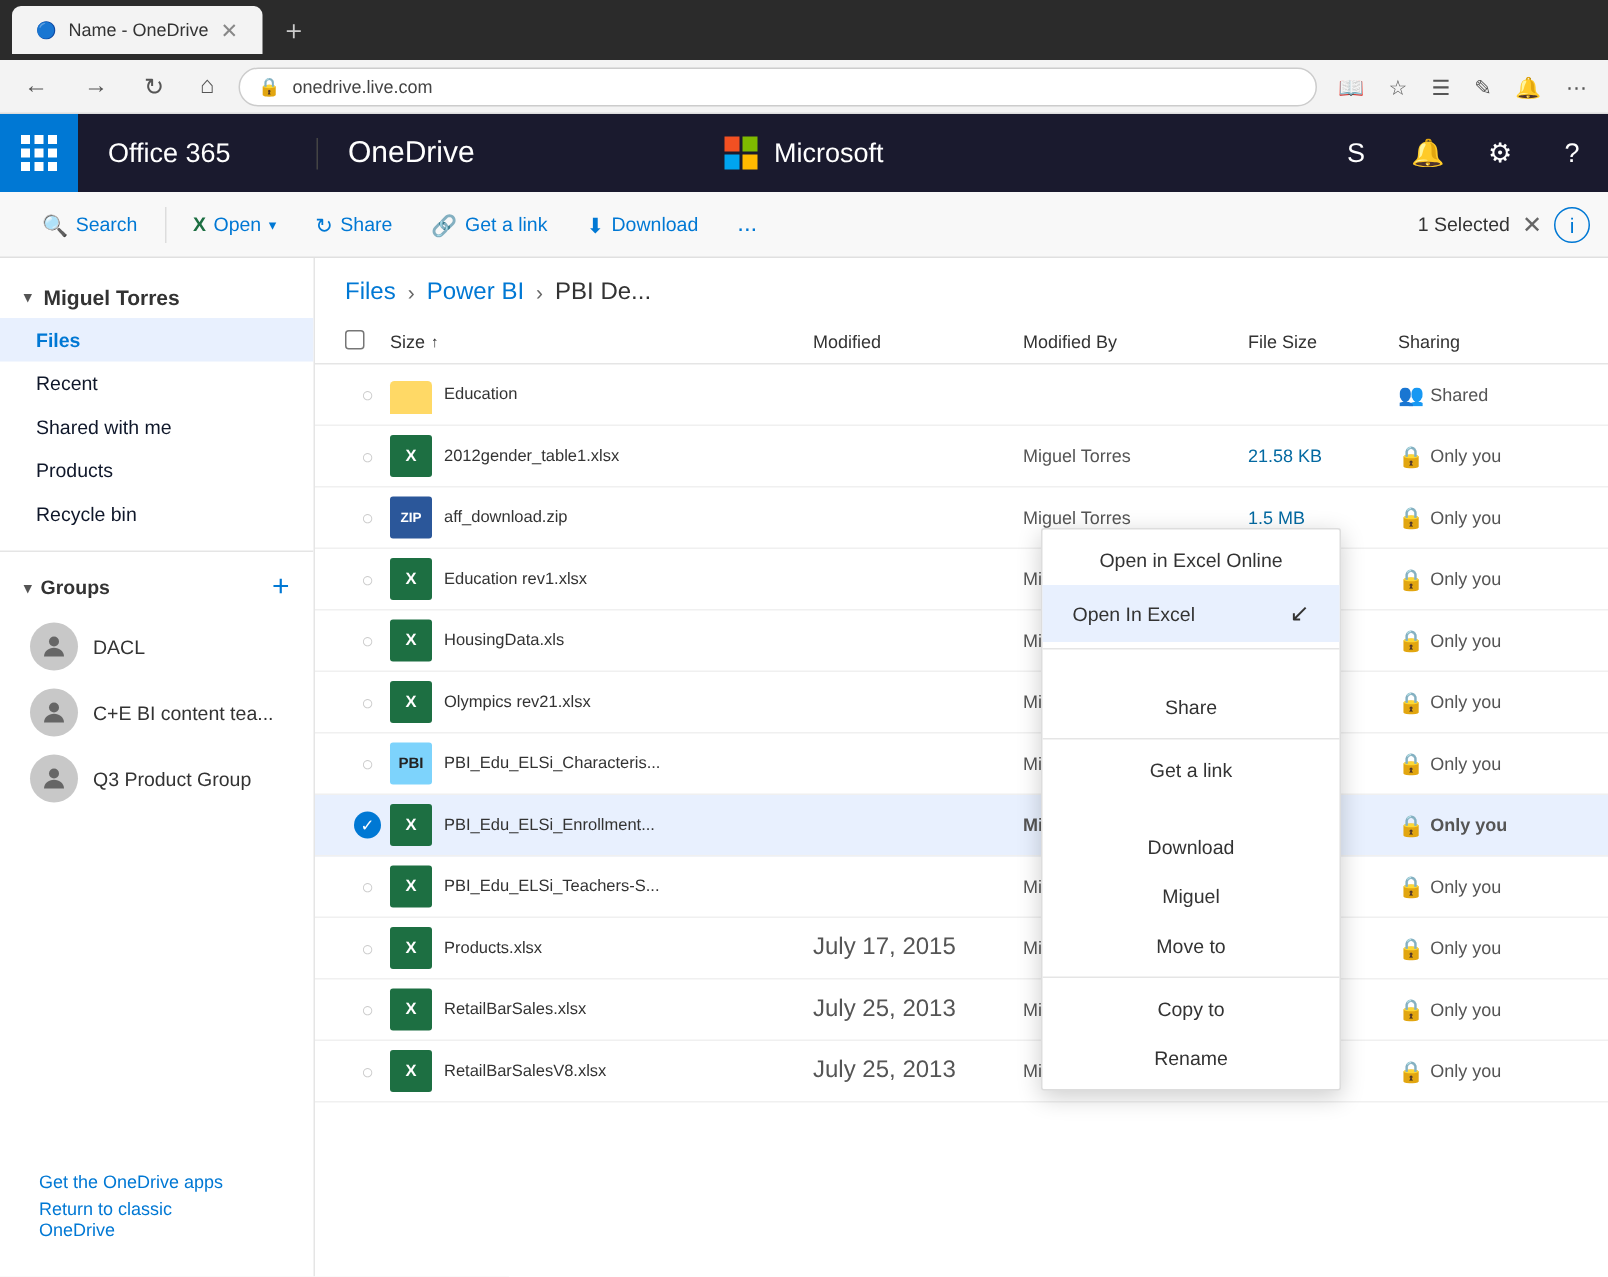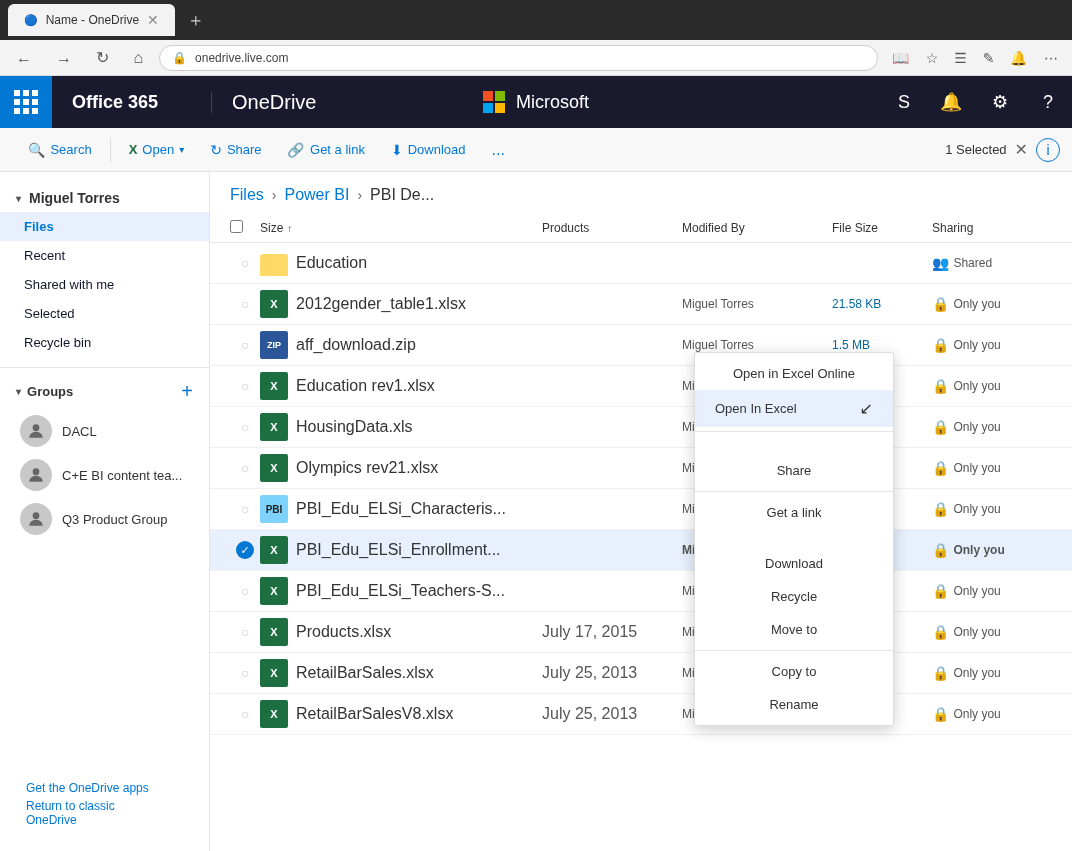--- a/index.html
+++ b/index.html
@@ -15,21 +15,21 @@
     .nav-btn { background: none; border: none; color: #555; font-size: 16px; cursor: pointer; padding: 4px 8px; border-radius: 3px; }
     .address-bar { flex: 1; background: white; border: 1px solid #ccc; border-radius: 20px; height: 26px; display: flex; align-items: center; padding: 0 12px; font-size: 12px; color: #444; gap: 8px; }
     .browser-actions { display: flex; gap: 4px; }
     .browser-action-btn { background: none; border: none; color: #555; font-size: 14px; cursor: pointer; padding: 4px 6px; border-radius: 3px; }
 
     
     .app-header { background: #1a1a2e; height: 52px; display: flex; align-items: center; }
     .waffle-btn { width: 52px; height: 52px; display: flex; align-items: center; justify-content: center; background: #0078d4; cursor: pointer; }
     .waffle-grid { display: grid; grid-template-columns: repeat(3, 6px); gap: 3px; }
     .waffle-dot { width: 6px; height: 6px; background: white; }
-    .office-brand { color: white; font-size: 18px; font-weight: 700; padding: 0 20px; border-right: 1px solid #444; width: 160px; display: flex; align-items: center; }
+    .office-brand { color: white; font-size: 18px; font-weight: 400; padding: 0 20px; border-right: 1px solid #444; width: 160px; display: flex; align-items: center; }
     .app-name { color: white; font-size: 20px; font-weight: 300; padding: 0 20px; }
     .ms-logo { margin: 0 auto; display: flex; align-items: center; gap: 2px; }
     .ms-label { color: white; font-size: 18px; font-weight: 300; margin-left: 8px; }
     .header-icons { margin-left: auto; display: flex; align-items: center; }
     .header-icon-btn { width: 48px; height: 52px; display: flex; align-items: center; justify-content: center; color: white; font-size: 18px; cursor: pointer; border: none; background: none; }
 
     
     .toolbar { background: #f8f8f8; height: 44px; display: flex; align-items: center; padding: 0 0 0 16px; border-bottom: 1px solid #e0e0e0; gap: 2px; position: relative; }
     .toolbar-btn { display: flex; align-items: center; gap: 5px; padding: 6px 12px; border: none; background: none; font-size: 13px; color: #0078d4; cursor: pointer; border-radius: 2px; }
     .toolbar-btn .icon { font-size: 14px; }
@@ -75,21 +75,21 @@
     .th-date { width: 140px; font-size: 12px; color: #333; }
     .th-modified-by { width: 150px; font-size: 12px; color: #333; }
     .th-size { width: 100px; font-size: 12px; color: #333; }
     .th-sharing { width: 120px; font-size: 12px; color: #333; }
 
     .file-row { display: flex; align-items: center; padding: 6px 20px; border-bottom: 1px solid #f0f0f0; cursor: pointer; position: relative; }
     .file-row.selected { background: #e8f0fe; }
     .row-check { width: 30px; display: flex; align-items: center; justify-content: center; }
     .check-circle { width: 18px; height: 18px; border-radius: 50%; background: #0078d4; display: flex; align-items: center; justify-content: center; color: white; font-size: 11px; }
     .file-icon { width: 28px; height: 28px; margin-right: 8px; display: flex; align-items: center; justify-content: center; flex-shrink: 0; }
-    .file-name { flex: 1; font-size: 16px; color: #333; white-space: nowrap; overflow: hidden; text-overflow: ellipsis; }
+    .file-name { flex: 1; font-size: 11px; color: #333; white-space: nowrap; overflow: hidden; text-overflow: ellipsis; }
     .file-date { width: 140px; font-size: 16px; color: #555; }
     .file-modified { width: 150px; font-size: 12px; color: #555; }
     .file-size { width: 100px; font-size: 12px; color: #0369a1; }
     .file-sharing { width: 120px; font-size: 12px; color: #555; display: flex; align-items: center; gap: 4px; }
     .sharing-icon { font-size: 14px; color: #666; }
 
     
     .excel-icon { width: 28px; height: 28px; background: #1d6f42; border-radius: 2px; display: flex; align-items: center; justify-content: center; color: white; font-size: 11px; font-weight: bold; }
     .zip-icon { width: 28px; height: 28px; background: #666; border-radius: 2px; display: flex; align-items: center; justify-content: center; color: white; font-size: 10px; font-weight: bold; }
     .pbi-icon { width: 28px; height: 28px; background: #f0c040; border-radius: 2px; display: flex; align-items: center; justify-content: center; font-size: 10px; font-weight: bold; color: #555; }
@@ -221,21 +221,21 @@
       <div class="sidebar-item active">
         <span>Files</span>
       </div>
       <div class="sidebar-item">
         <span>Recent</span>
       </div>
       <div class="sidebar-item">
         <span>Shared with me</span>
       </div>
       <div class="sidebar-item">
-        <span>Selected</span>
+        <span>Products</span>
       </div>
       <div class="sidebar-item">
         <span>Recycle bin</span>
       </div>
     </div>
     <div class="section-divider"></div>
     <div class="groups-header">
       <div class="groups-header-label">
         <span class="sidebar-chevron">▾</span>
         <span>Groups</span>
@@ -288,21 +288,21 @@
     <div class="file-table">
       <div class="table-header">
         <div class="th-check">
           <input type="checkbox" style="cursor: pointer;">
         </div>
         <div class="th-name">
           <span>Size</span>
           <span class="th-sort-icon">↑</span>
         </div>
         <div class="th-date">
-          <span>Products</span>
+          <span>Modified</span>
         </div>
         <div class="th-modified-by">
           <span>Modified By</span>
         </div>
         <div class="th-size">
           <span>File Size</span>
         </div>
         <div class="th-sharing">
           <span>Sharing</span>
         </div>
@@ -491,21 +491,21 @@
       <div class="ctx-item">
         <span>Get a link</span>
       </div>
       <div class="ctx-item">
         <span></span>
       </div>
       <div class="ctx-item">
         <span>Download</span>
       </div>
       <div class="ctx-item">
-        <span>Recycle</span>
+        <span>Miguel</span>
       </div>
       <div class="ctx-item">
         <span>Move to</span>
       </div>
       <div class="ctx-separator"></div>
       <div class="ctx-item">
         <span>Copy to</span>
       </div>
       <div class="ctx-item">
         <span>Rename</span>

